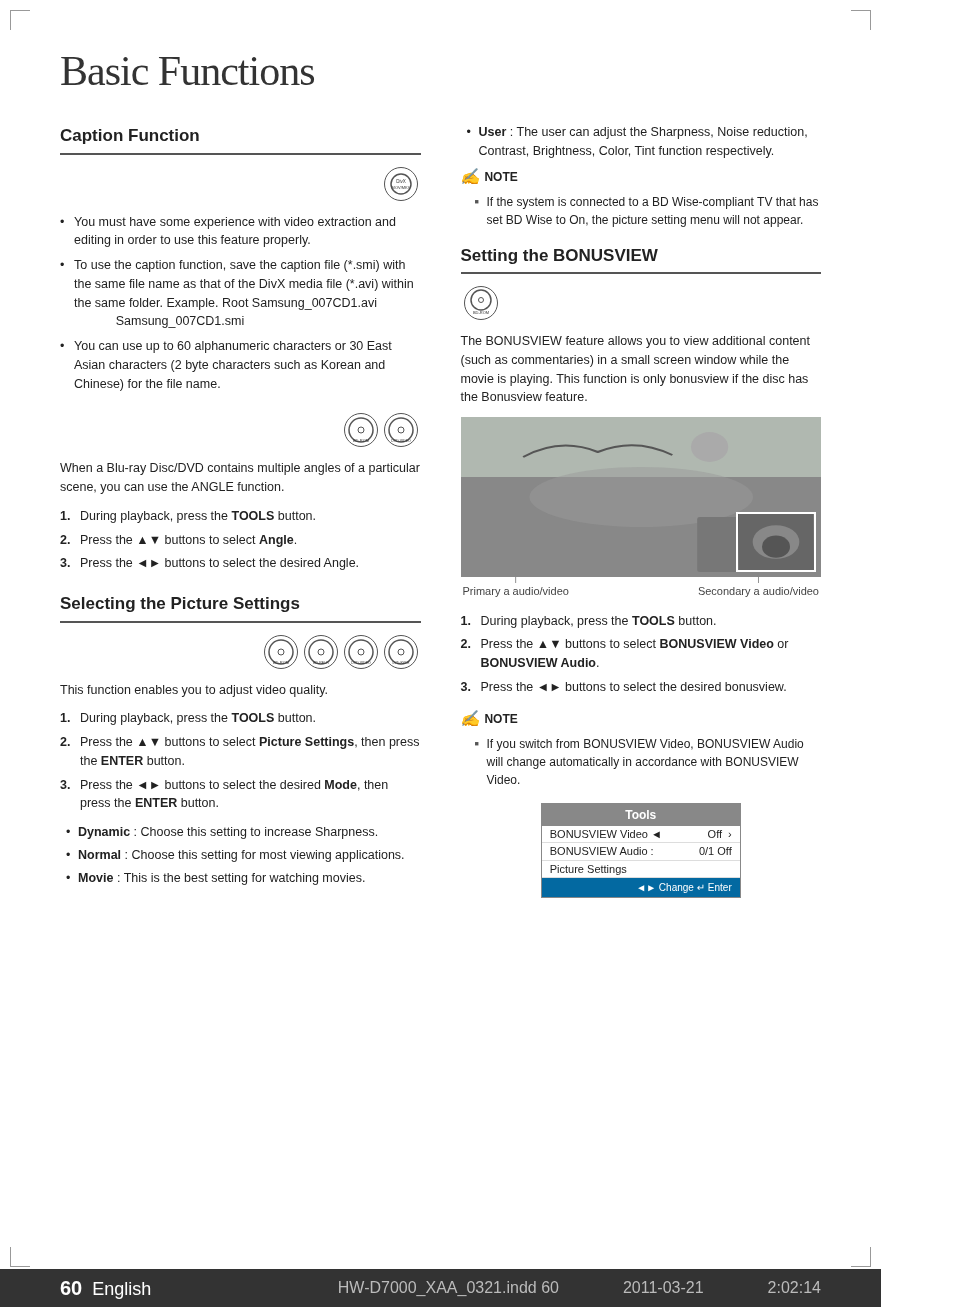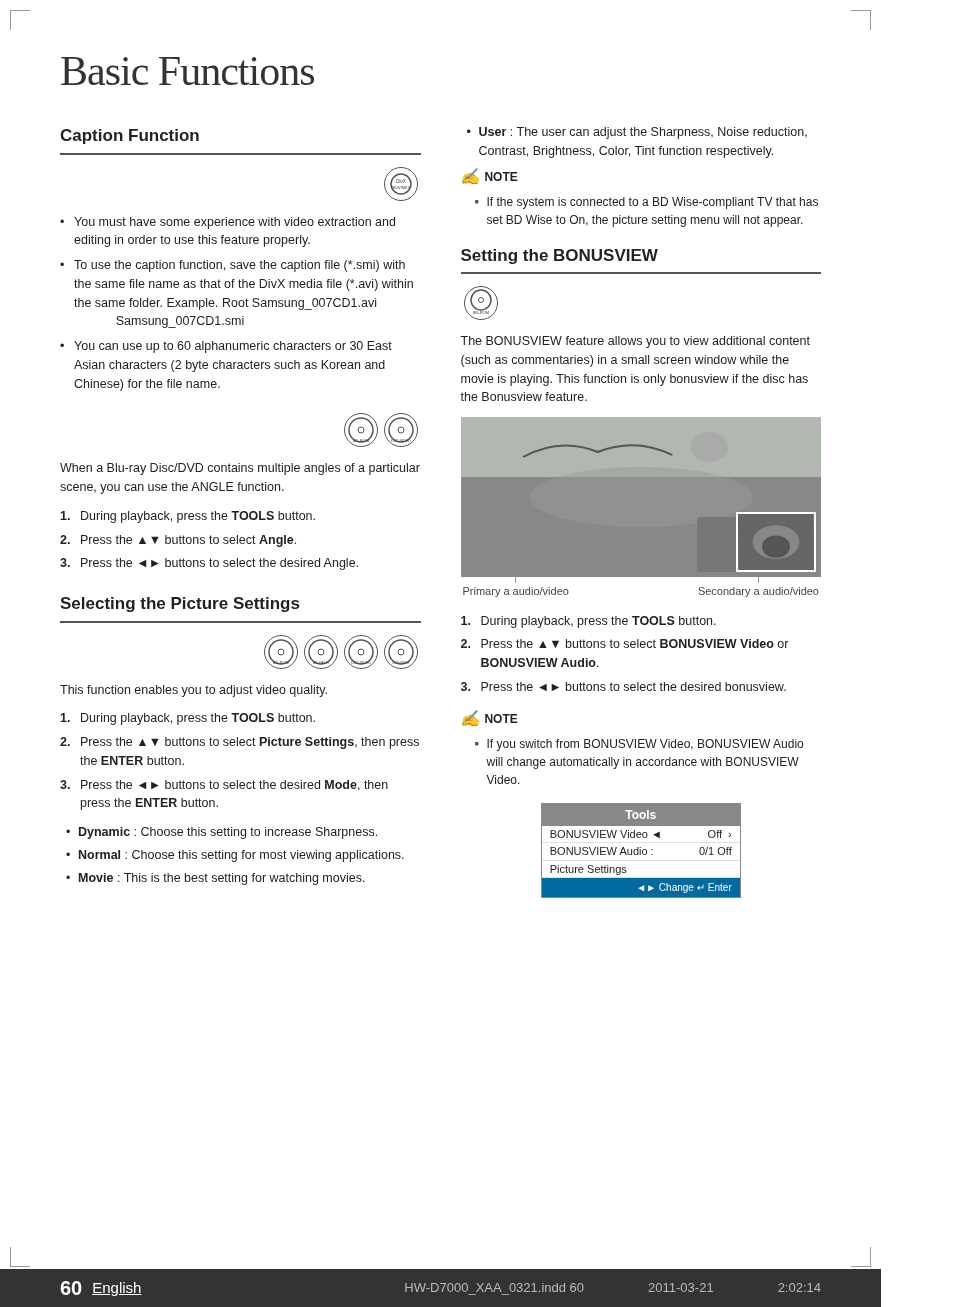--- a/index.html
+++ b/index.html
@@ -243,26 +243,25 @@
       padding: 0 60px;
       justify-content: space-between;
     }
     .footer-bar .page-num {
       font-size: 20px;
       font-weight: bold;
       color: #fff;
     }
     .footer-bar .lang {
       color: #fff;
-      font-size: 15px;
-      text-decoration: underline;
+      font-size: 18px;
     }
     .footer-bar .file-info {
       color: #bbb;
-      font-size: 13px;
+      font-size: 16px;
       padding-left: 44px;
     }
     .sub-bullet {
       padding-left: 18px;
       font-size: 12.5px;
       line-height: 1.5;
       margin-bottom: 4px;
       position: relative;
     }
     .sub-bullet::before {
@@ -468,21 +467,21 @@
             <span></span>
           </div>
           <div class="tools-footer">◄► Change   ↵ Enter</div>
         </div>
 
       </div>
     </div>
   </div>
 
   <div class="footer-bar">
-    <div style="display:flex;align-items:center;gap:10px;">
+    <div style="display:flex;align-items:flex-end;gap:10px;">
       <span class="page-num">60</span>
       <span class="lang">English</span>
     </div>
     <div></div>
     <div style="display:flex;gap:20px;align-items:center;">
       <span class="file-info">HW-D7000_XAA_0321.indd   60</span>
       <span class="file-info">2011-03-21</span>
       <span class="file-info">2:02:14</span>
     </div>
   </div>

